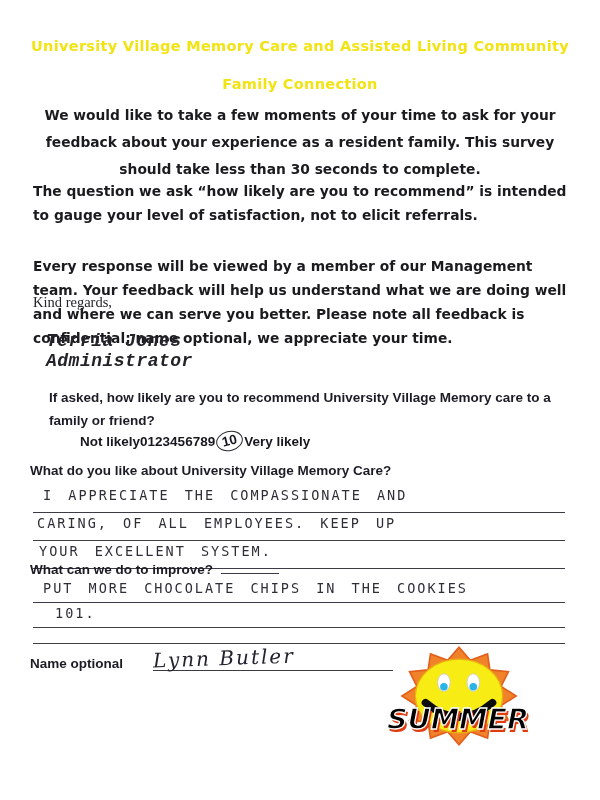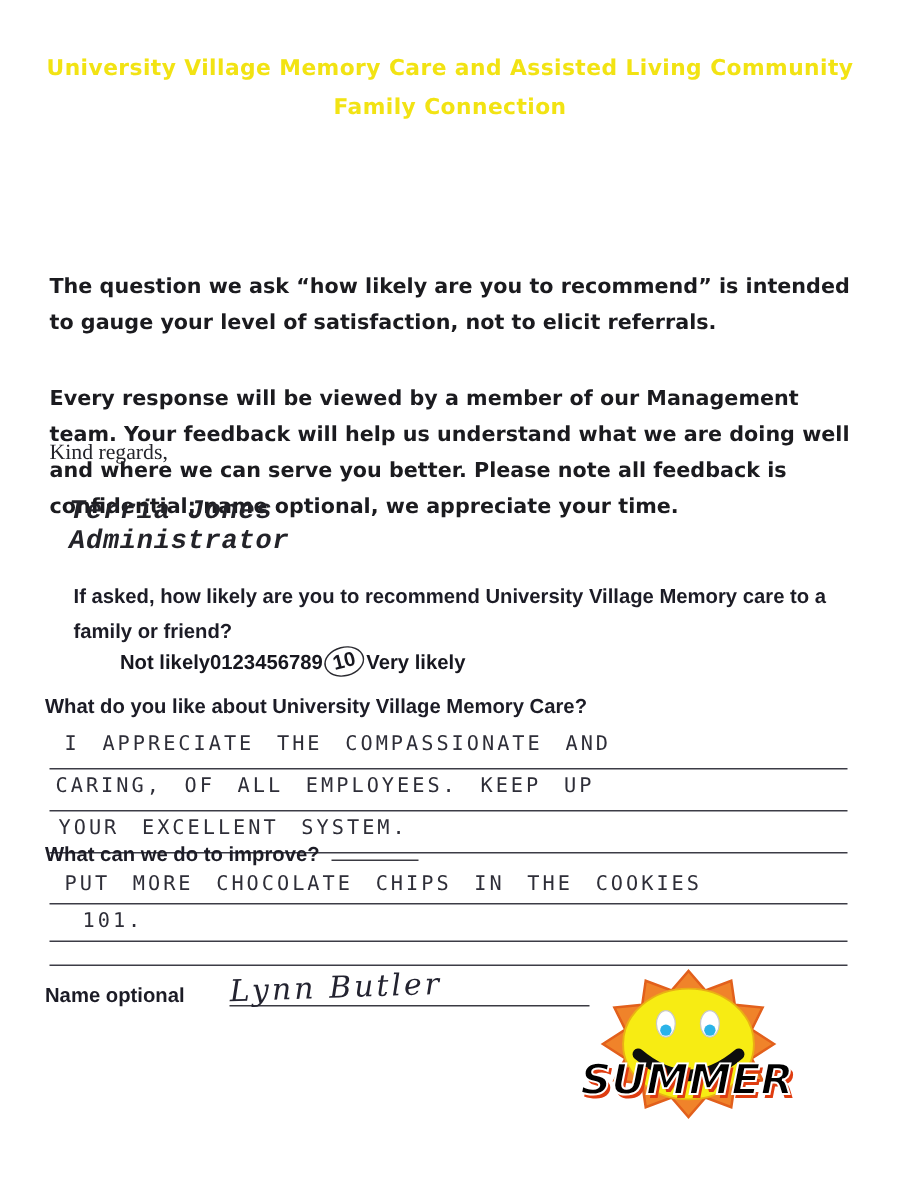--- a/index.html
+++ b/index.html
@@ -9,21 +9,21 @@
     font-family:"DejaVu Sans", sans-serif; color:#1d1d22;
   }
   .abs { position:absolute; }
 
   
   .title-line {
     left:0; right:0; text-align:center;
     color:#f2e313; font-weight:700; font-size:14.5px; letter-spacing:.3px;
   }
   .t1 { top:38px; }
-  .t2 { top:64px; }
+  .t2 { top:76px; }
 
   
   .intro {
     top:88px; left:40px; width:520px; text-align:center;
     font-size:13.8px; line-height:27px; font-weight:600; color:#1b1b1f;
   }
   .intro strong { font-weight:800; }
   .para {
     left:33px; width:540px; font-size:13.8px; line-height:24px;
     font-weight:600; color:#1b1b1f; text-align:left;
@@ -113,20 +113,21 @@
   }
 </style>
 </head>
 <body>
 
 <div class="page">
 
   <div class="abs title-line t1">University Village Memory Care and Assisted Living Community</div>
   <div class="abs title-line t2">Family Connection</div>
 
+  <p class="abs intro"><span>We would like to take a few moments of your time to ask for your feedback about your experience as a resident family. This survey should take less than</span> <strong>30 seconds to complete.</strong></p>
 
   <p class="abs para p-gauge">The question we ask “how likely are you to recommend” is intended to gauge your level of satisfaction, not to elicit referrals.</p>
 
   <p class="abs para p-response">Every response will be viewed by a member of our Management team. Your feedback will help us understand what we are doing well and where we can serve you better. Please note all feedback is confidential; name optional, we appreciate your time.</p>
 
   <div class="abs kind-regards">Kind regards,</div>
 
   <div class="abs signature-block">
     <div>Terria Jones</div>
     <div>Administrator</div>

